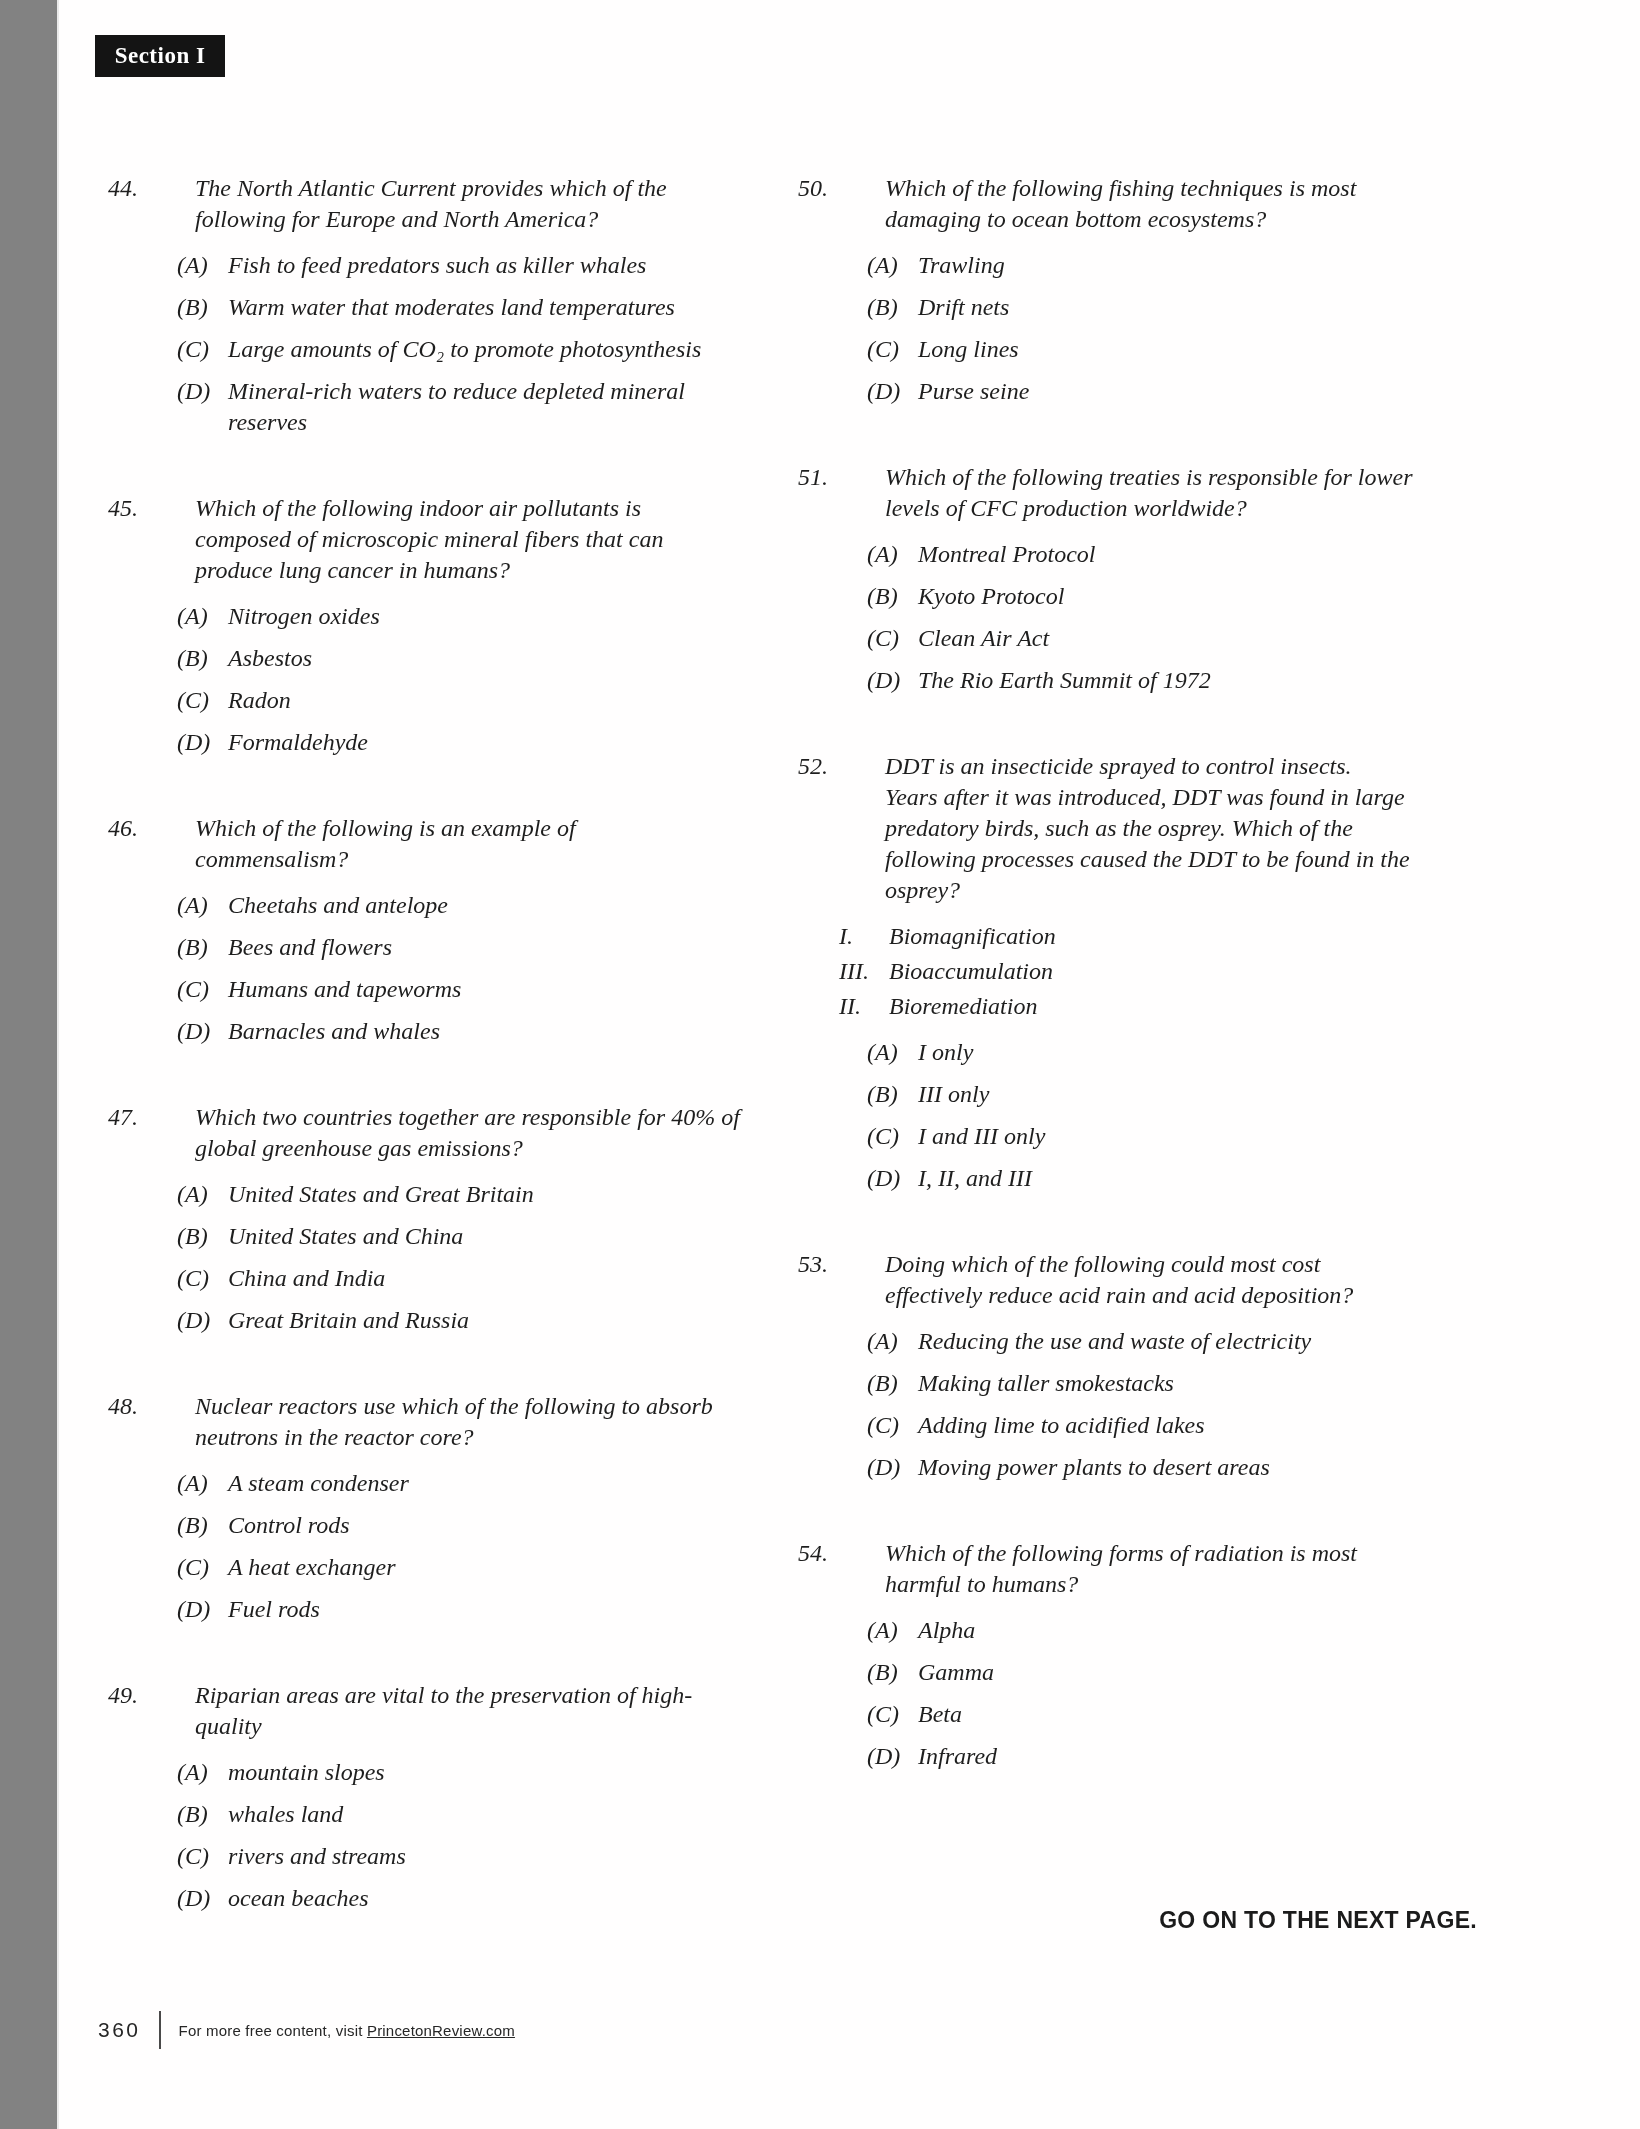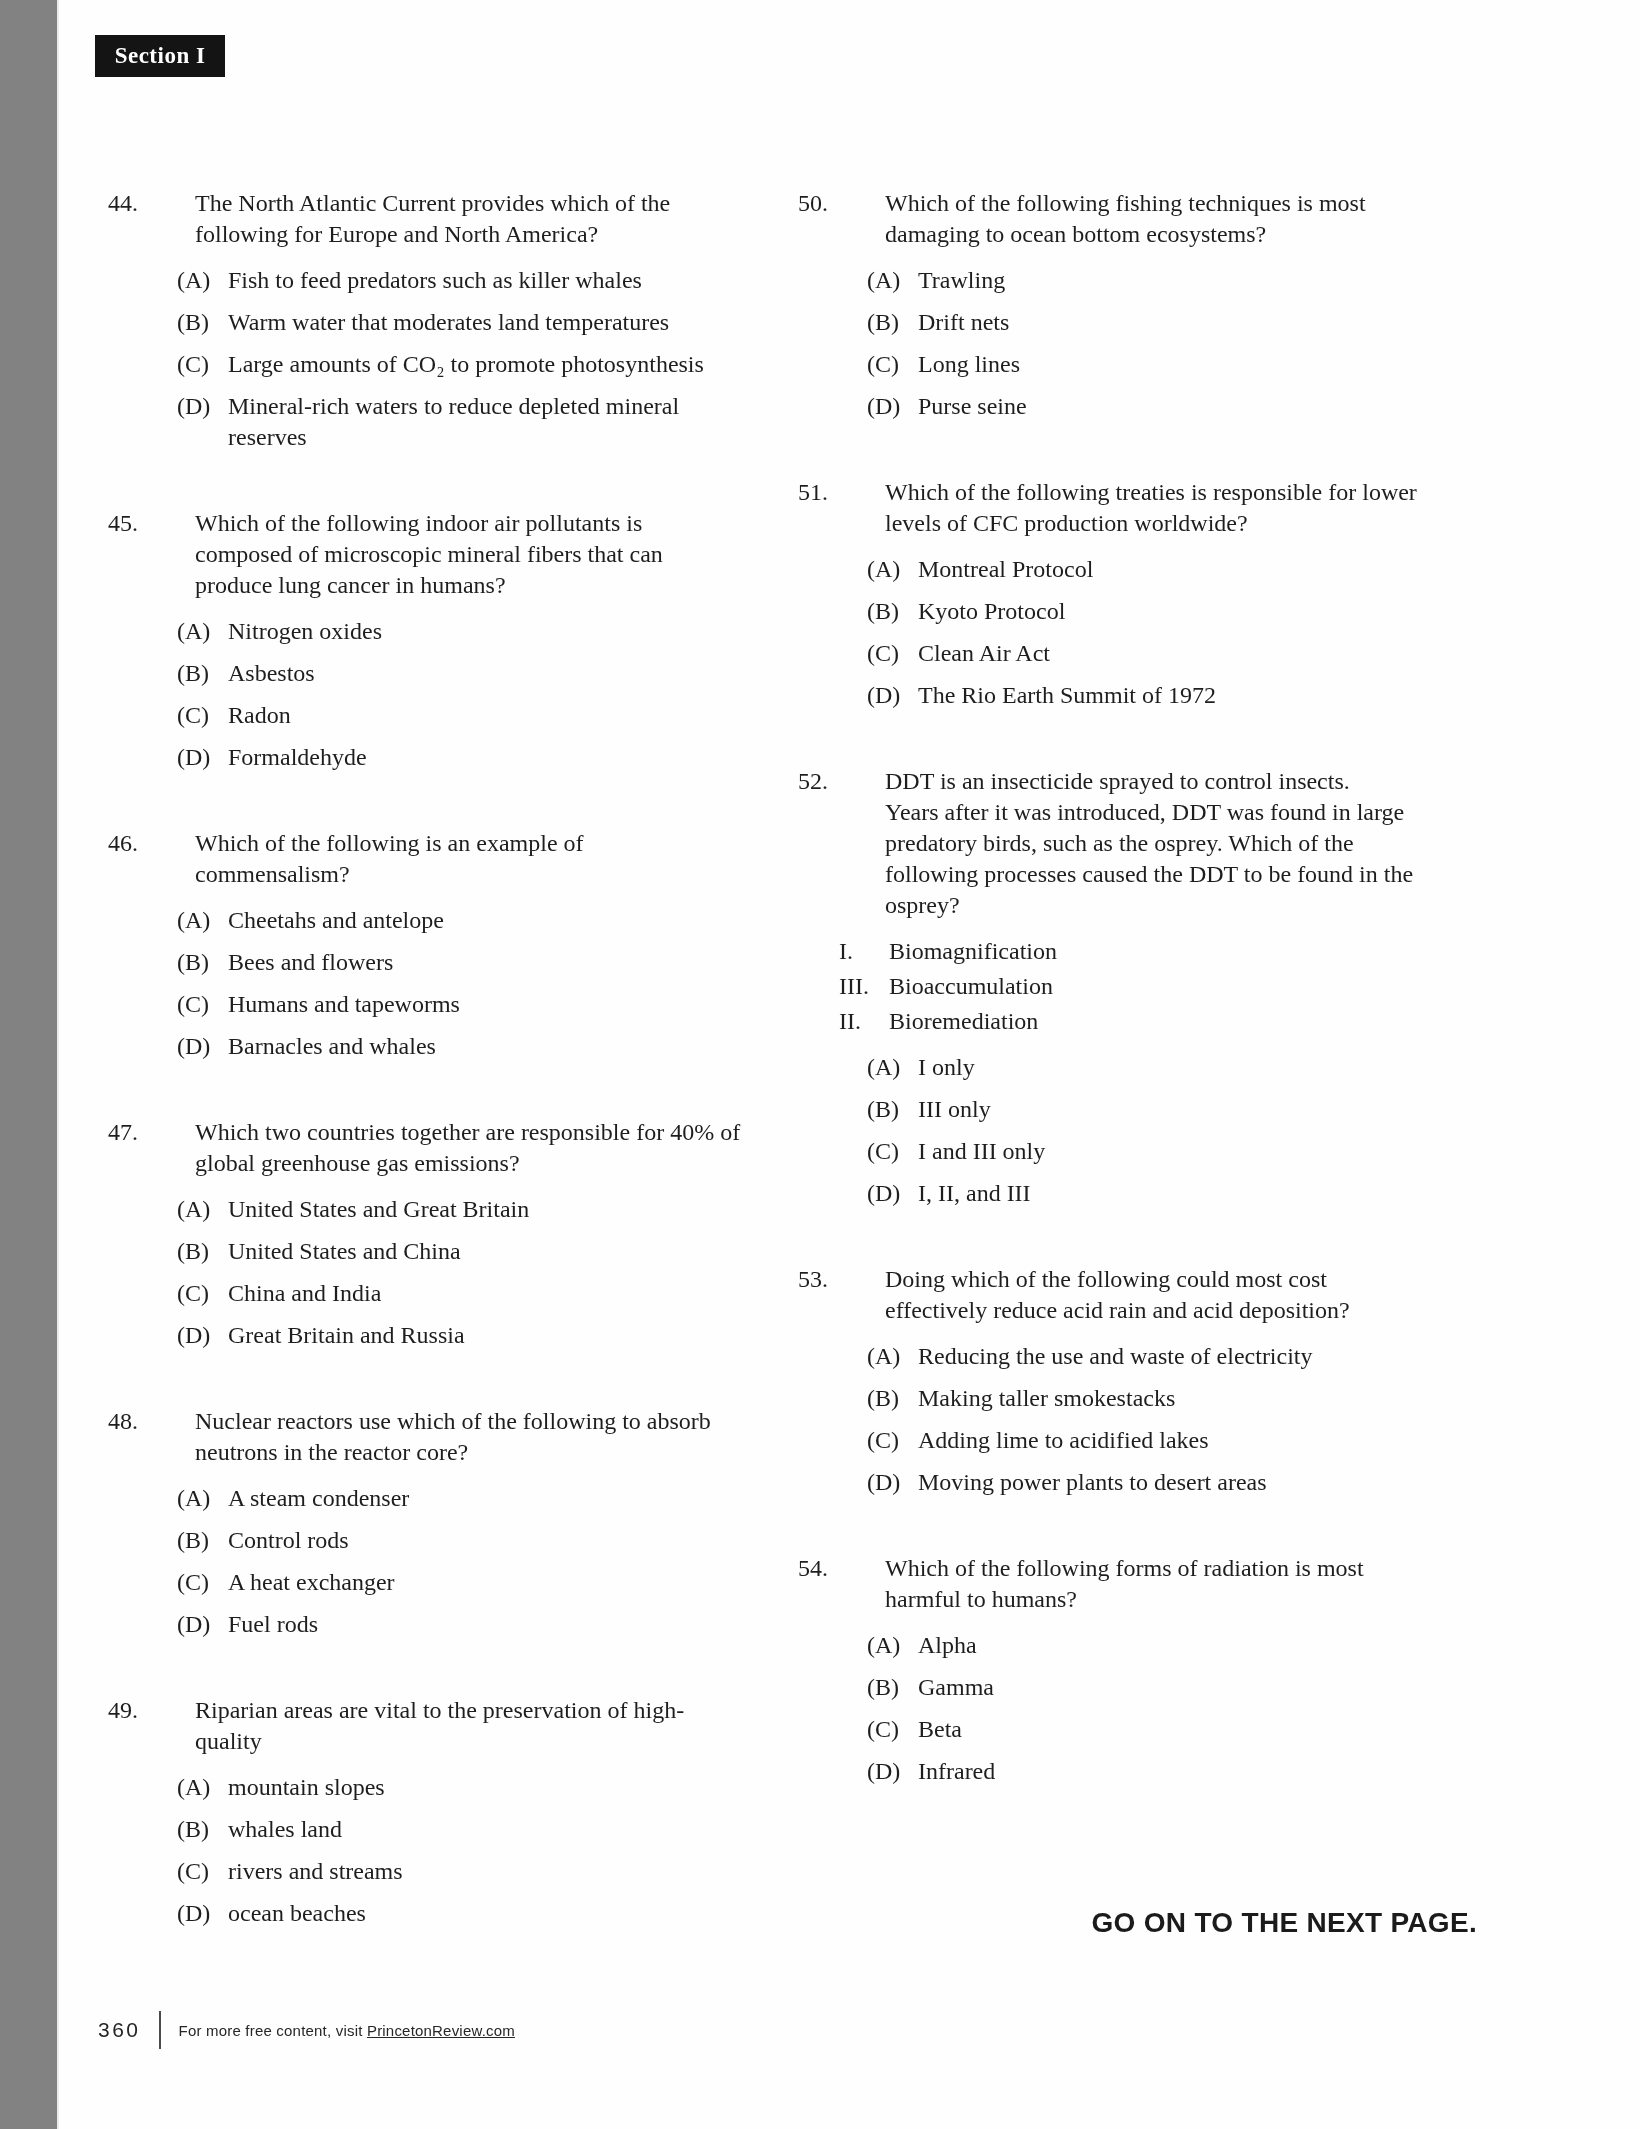--- a/index.html
+++ b/index.html
@@ -12,21 +12,21 @@
   .sidebar {
     position:absolute; left:0; top:0; width:57px; height:2129px;
     background:#828282; border-right:2px solid #eaeaea;
   }
   .section-badge {
     position:absolute; left:95px; top:35px; width:130px; height:42px;
     background:#141414; color:#ffffff;
     display:flex; align-items:center; justify-content:center;
     font-weight:bold; font-size:23px; letter-spacing:0.5px;
   }
-  .col { position:absolute; top:188px; font-size:24px; }
+  .col { position:absolute; top:173px; font-size:24px;font-style:italic; }
   .col-left  { left:108px; width:684px; }
   .col-right { left:798px; width:676px; }
 
   .question { display:flex; margin-bottom:44px; }
   .qnum { width:47px; flex:none; line-height:31px; }
   .qbody { flex:1; min-width:0; }
   .qtext { line-height:31px; white-space:pre-line;margin-left:40px; }
 
   .roman-list { margin-top:15px; }
   .roman-item { display:flex; margin-left:-6px; margin-bottom:4px; line-height:31px; }
@@ -34,21 +34,21 @@
   .rtext { white-space:pre-line;text-align:right; }
 
   .options { margin-top:15px; margin-left:22px; }
   .option { display:flex; margin-bottom:11px; line-height:31px; }
   .olabel { width:51px; flex:none; }
   .otext { white-space:pre-line; }
 
   .go-on {
     position:absolute; top:1907px; right:163px;
     font-family:"Liberation Sans","DejaVu Sans",sans-serif;
-    font-weight:bold; font-size:28px; letter-spacing:0.3px; color:#1b1b1b;
+    font-weight:bold; font-size:23px; letter-spacing:0.3px; color:#1b1b1b;
   }
   .footer {
     position:absolute; left:98px; top:2008px; height:44px;
     display:flex; align-items:center;
     font-family:"Liberation Sans","DejaVu Sans",sans-serif; color:#262626;
   }
   .pnum { font-weight:normal; font-size:21px; letter-spacing:2.5px; }
   .fdiv { width:2px; height:38px; background:#4a4a4a; margin:0 18px; }
   .ftext { font-size:15px; letter-spacing:0.2px; }
   .flink { text-decoration:underline; color:inherit; cursor:pointer; }

